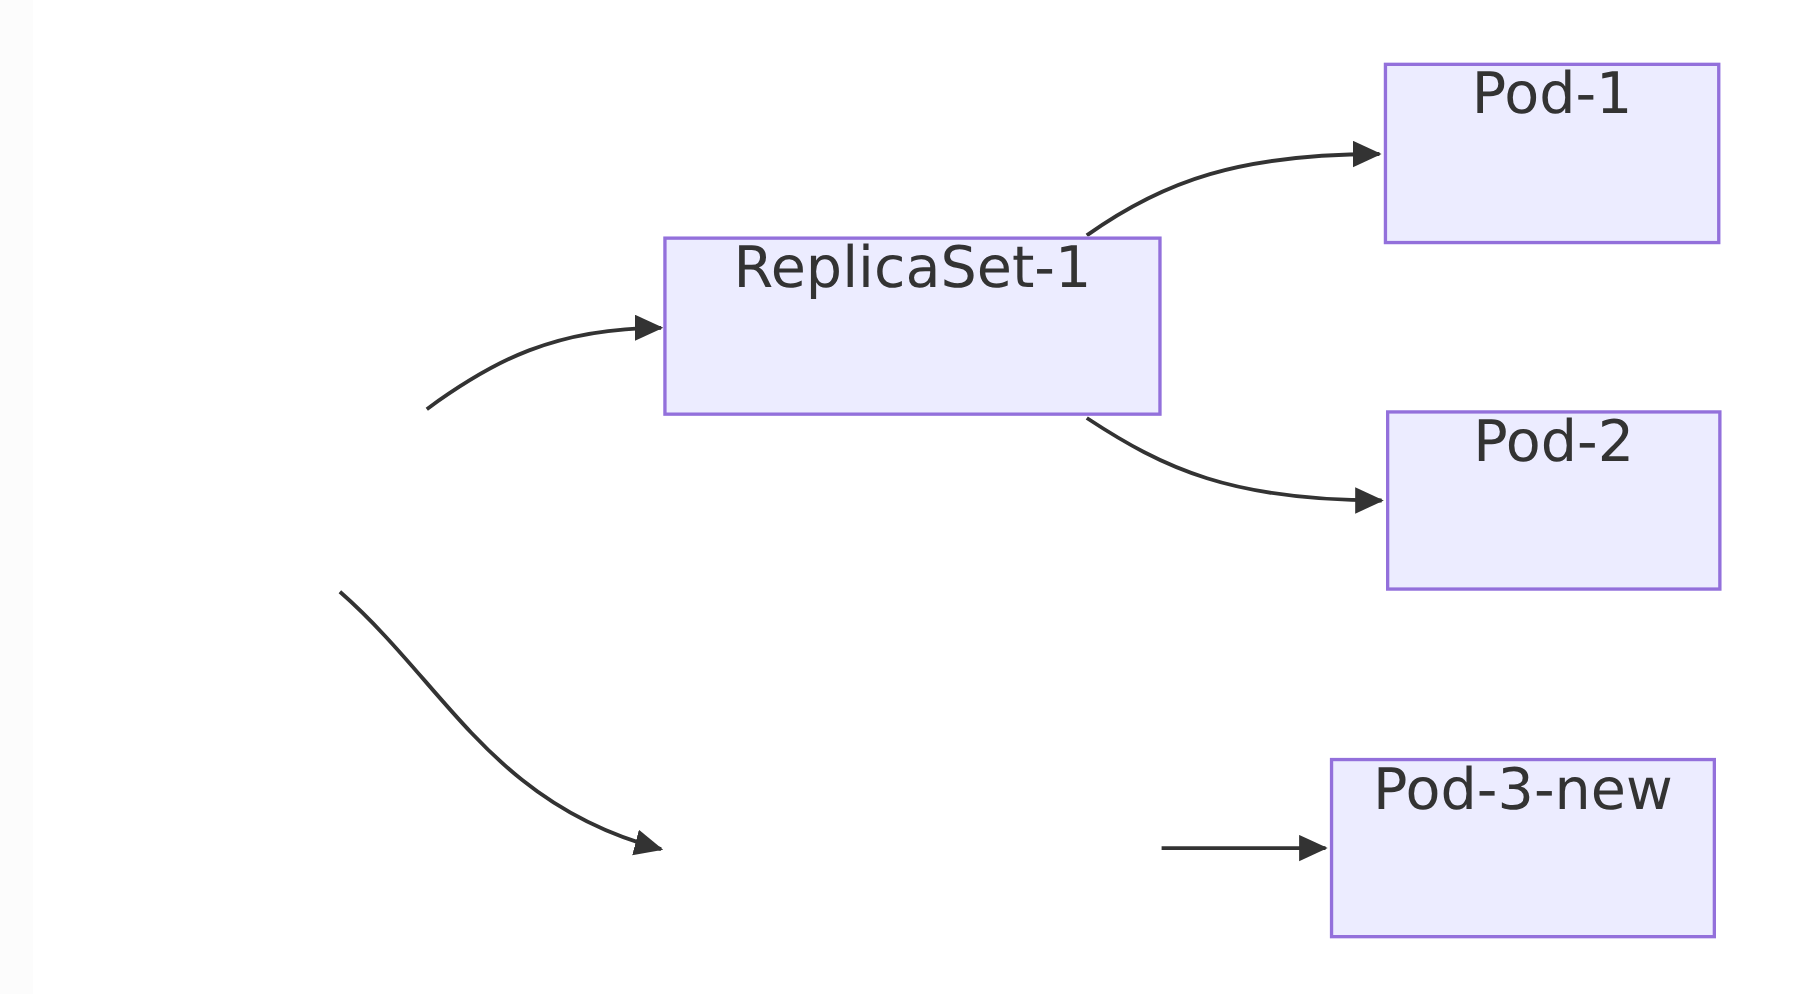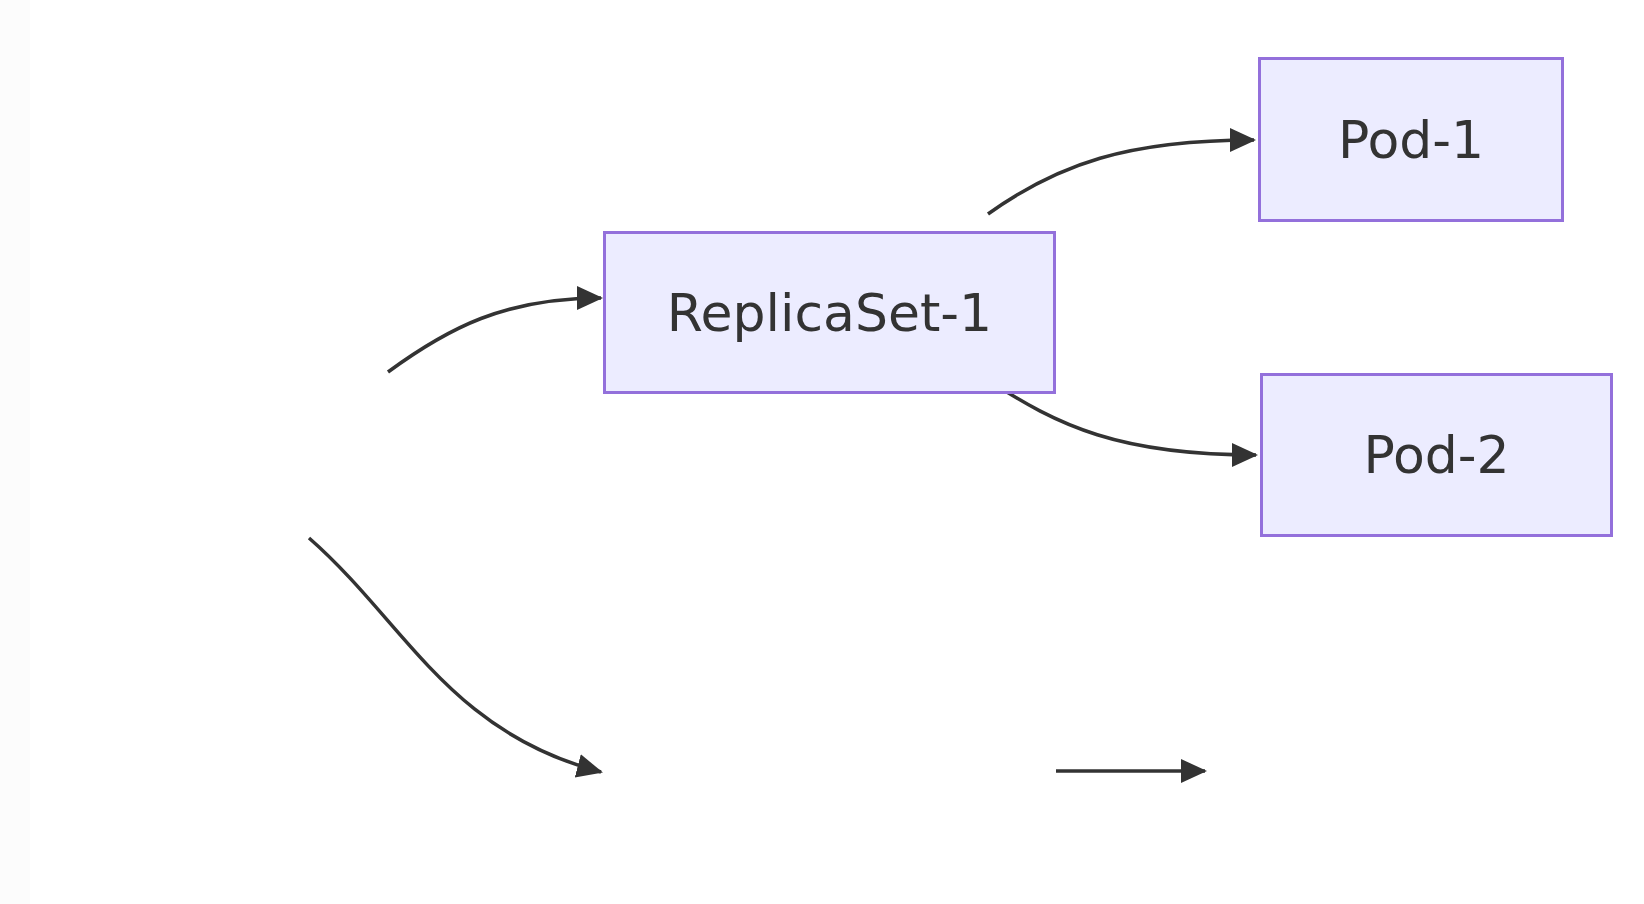--- a/index.html
+++ b/index.html
@@ -33,34 +33,33 @@
     width: 1644px; height: 904px;
   }
   .edges path.edge {
     fill: none;
     stroke: var(--edge-line);
     stroke-width: 3.5px;
   }
   .node {
     position: absolute;
     display: flex;
-    align-items: center;
     justify-content: center;
     background: var(--node-fill);
     border: 3px solid var(--node-border);
     color: var(--node-text);
     font-size: 52px;
     line-height: 1;
     white-space: nowrap;
   }
   
   .node-deployment   { left: 10px;   top: 372px; width: 442px; height: 164px; }
-  .node-replicaset-1 { left: 603px;  top: 215px; width: 453px; height: 163px; margin-top: 16px; }
+  .node-replicaset-1 { left: 603px;  top: 215px; width: 453px; height: 163px; }
   .node-pod-1        { left: 1258px; top: 57px;  width: 306px; height: 165px; }
-  .node-pod-2        { left: 1260px; top: 373px; width: 353px; height: 164px; }
+  .node-pod-2        { left: 1260px; top: 373px; width: 305px; height: 164px; }
   .node-replicaset-2 { left: 603px;  top: 689px; width: 453px; height: 163px; }
   .node-pod-3-new    { left: 1209px; top: 689px; width: 351px; height: 164px; }
 </style>
 </head>
 <body>
 
 <div class="canvas">
 
   <div class="left-strip"></div>
 
@@ -84,14 +83,17 @@
 
   <div class="node node-pod-1">
     <span>Pod-1</span>
   </div>
 
   <div class="node node-pod-2">
     <span>Pod-2</span>
   </div>
 
 
+  <div class="node node-pod-3-new">
+    <span>Pod-3-new</span>
+  </div>
 
 </div>
 
 </body></html>

